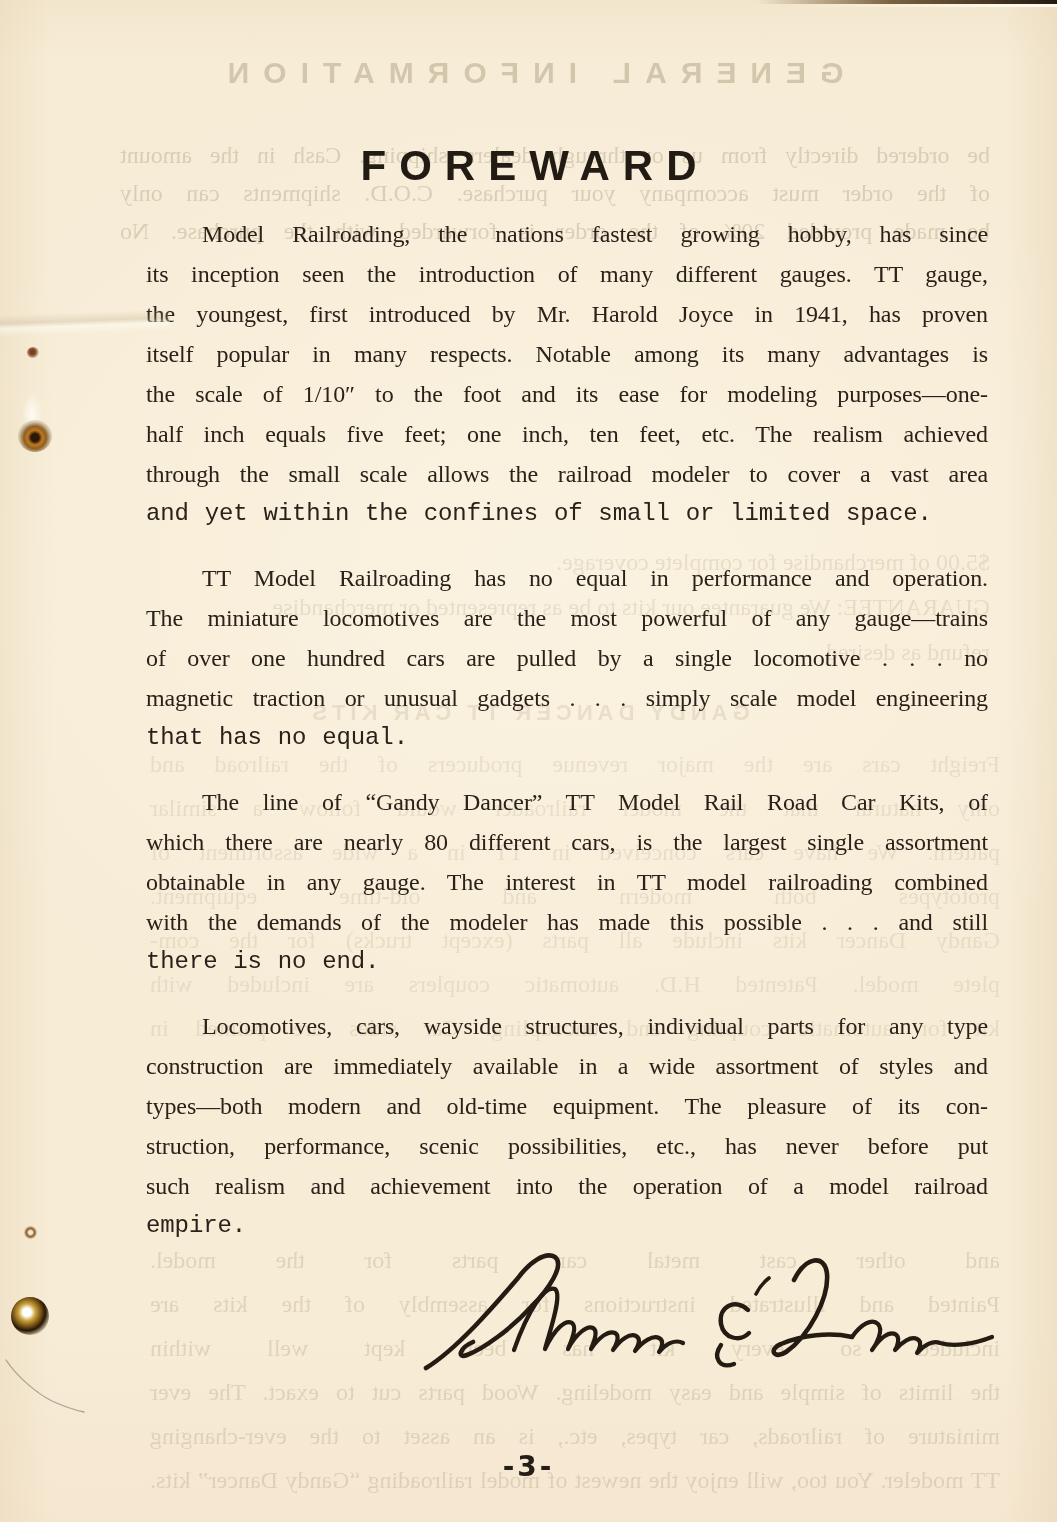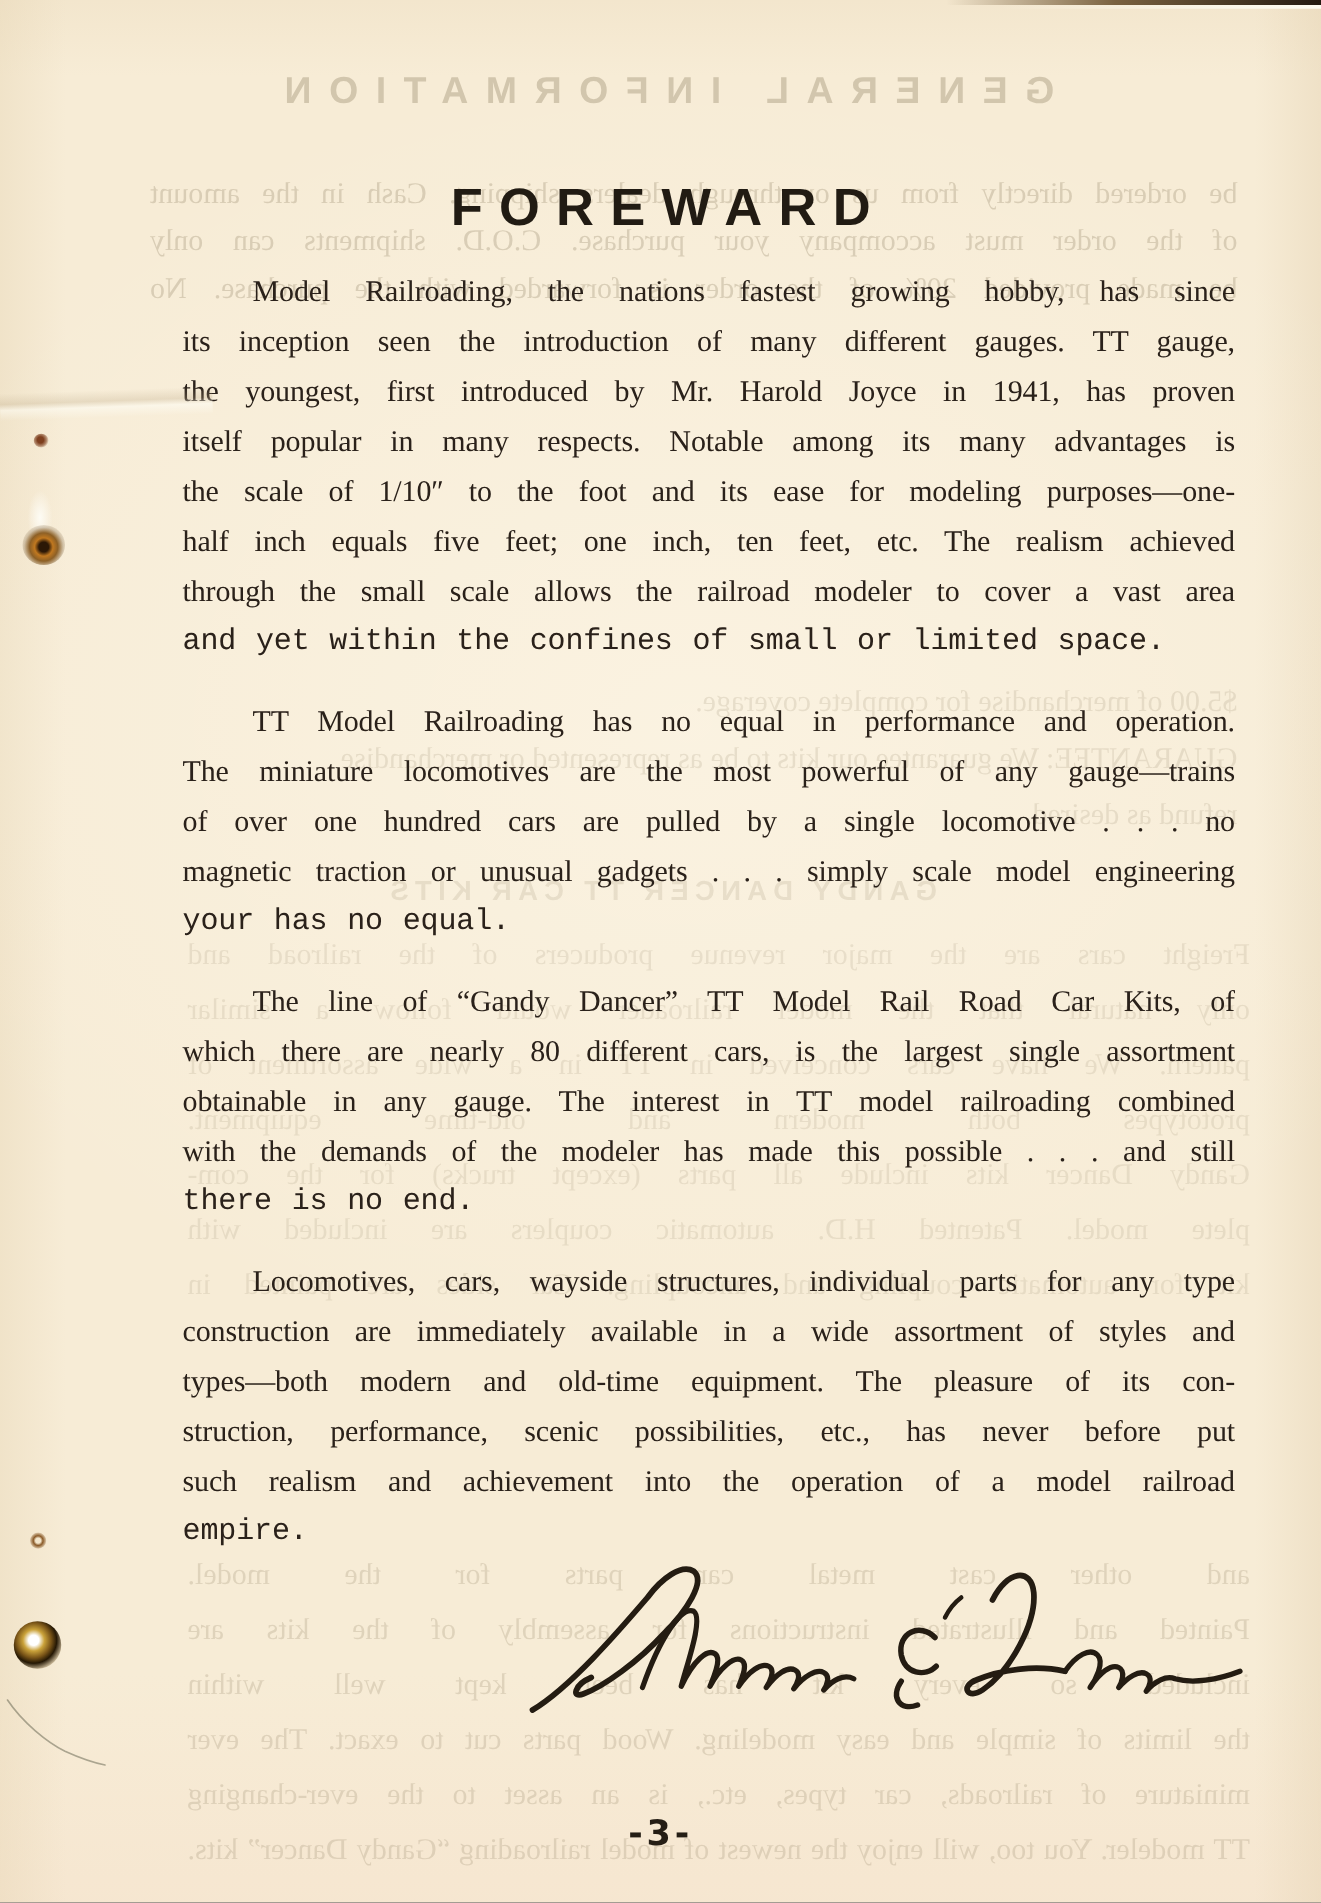--- a/index.html
+++ b/index.html
@@ -117,21 +117,21 @@
         <div class="line">the scale of 1/10″ to the foot and its ease for modeling purposes—one-</div>
         <div class="line">half inch equals five feet; one inch, ten feet, etc. The realism achieved</div>
         <div class="line">through the small scale allows the railroad modeler to cover a vast area</div>
         <div class="line last">and yet within the confines of small or limited space.</div>
       </div>
       <div class="para">
         <div class="line first">TT Model Railroading has no equal in performance and operation.</div>
         <div class="line">The miniature locomotives are the most powerful of any gauge—trains</div>
         <div class="line">of over one hundred cars are pulled by a single locomotive . . . no</div>
         <div class="line">magnetic traction or unusual gadgets . . . simply scale model engineering</div>
-        <div class="line last">your has no equal.</div>
+        <div class="line last">that has no equal.</div>
       </div>
       <div class="para">
         <div class="line first">The line of “Gandy Dancer” TT Model Rail Road Car Kits, of</div>
         <div class="line">which there are nearly 80 different cars, is the largest single assortment</div>
         <div class="line">obtainable in any gauge. The interest in TT model railroading combined</div>
         <div class="line">with the demands of the modeler has made this possible . . . and still</div>
         <div class="line last">there is no end.</div>
       </div>
       <div class="para">
         <div class="line first">Locomotives, cars, wayside structures, individual parts for any type</div>

